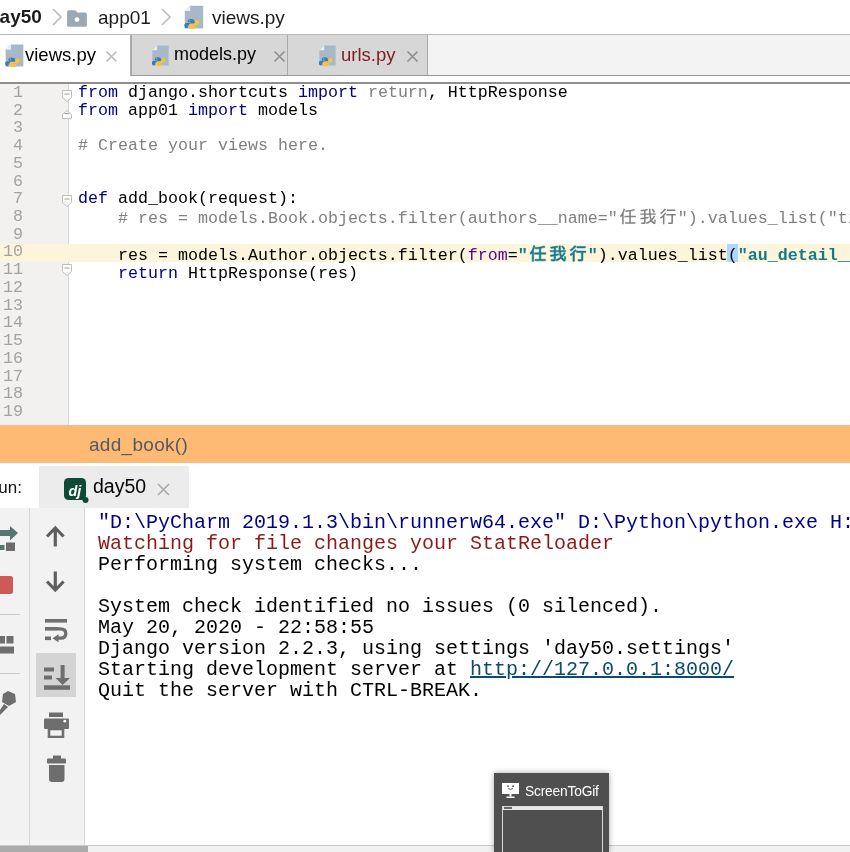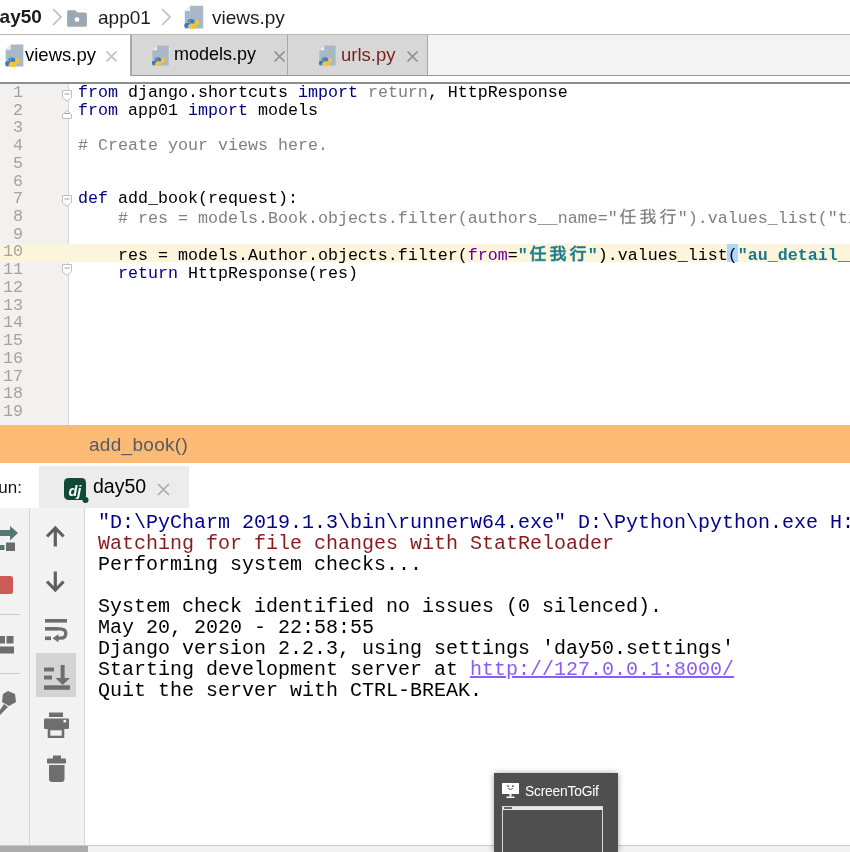--- a/index.html
+++ b/index.html
@@ -245,35 +245,35 @@
       <circle cx="22.8" cy="9.2" r="1.4" fill="#fff"></circle>
     </svg>
     <svg class="abs" style="left:45px;top:247.5px" width="23" height="28" viewBox="0 0 23 28">
       <g fill="#6E6E6E">
         <rect x="8" y="0.5" width="8" height="4"></rect>
         <rect x="2" y="3.5" width="19" height="5" rx="1"></rect>
         <path d="M4 10 h15.5 v14 q0 3 -3 3 h-9.5 q-3 0 -3 -3 z"></path>
       </g>
     </svg>
     <pre class="abs" style="left:98px;top:4px;font-family:'Liberation Mono',monospace;font-size:20px;line-height:21px;color:#000"><span style="color:#00008B">"D:\PyCharm 2019.1.3\bin\runnerw64.exe" D:\Python\python.exe H:</span>
-<span style="color:#8B1A1A">Watching for file changes with StatReloader</span>
+<span style="color:#8B1A1A">Watching for file changes your StatReloader</span>
 Performing system checks...
 
 System check identified no issues (0 silenced).
 May 20, 2020 - 22:58:55
 Django version 2.2.3, using settings 'day50.settings'
-Starting development server at <span style="color:#8b5cf6;text-decoration:underline">http://127.0.0.1:8000/</span>
+Starting development server at <span style="color:#0c4a6e;text-decoration:underline">http://127.0.0.1:8000/</span>
 Quit the server with CTRL-BREAK.</pre>
   </div>
 
   <div class="abs" style="left:0;top:845px;width:850px;height:1.3px;background:#C9C9C9"></div>
   <div class="abs" style="left:0;top:846.3px;width:88px;height:5.7px;background:#ABABAB"></div>
   <div class="abs" style="left:88px;top:846.3px;width:762px;height:5.7px;background:#F1F1F1"></div>
 
-  <div class="abs" style="left:494px;top:772.5px;width:124px;height:79.5px;background:#4F4F4F;box-shadow:0 0 6px rgba(0,0,0,0.35)">
+  <div class="abs" style="left:494px;top:772.5px;width:115px;height:79.5px;background:#4F4F4F;box-shadow:0 0 6px rgba(0,0,0,0.35)">
     <svg class="abs" style="left:8px;top:10px" width="18" height="16" viewBox="0 0 18 16">
       <rect x="0" y="0" width="17" height="11" fill="#fff"></rect>
       <circle cx="6" cy="3.2" r="0.9" fill="#4F4F4F"></circle>
       <circle cx="11" cy="3.2" r="0.9" fill="#4F4F4F"></circle>
       <path d="M6.2 5.5 q2.3 1.8 4.6 0" stroke="#4F4F4F" stroke-width="1" fill="none"></path>
       <rect x="7.5" y="11" width="2" height="2.5" fill="#fff"></rect>
       <rect x="4.5" y="13.5" width="8" height="1.5" fill="#fff"></rect>
     </svg>
     <span class="abs" style="left:31px;top:11px;font-size:13.8px;color:#fff;letter-spacing:-0.2px">ScreenToGif</span>
     <div class="abs" style="left:8px;top:33px;width:101px;height:47px;border:1px solid #D8D8D8;box-sizing:border-box">

